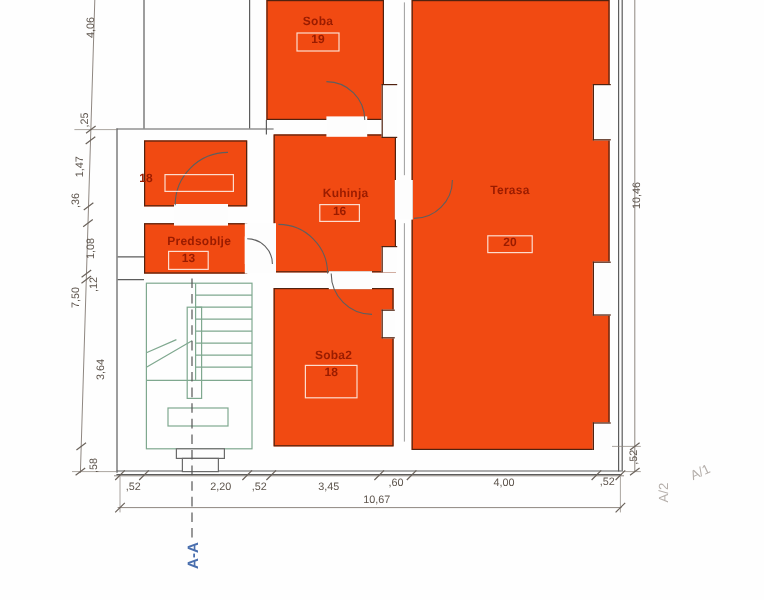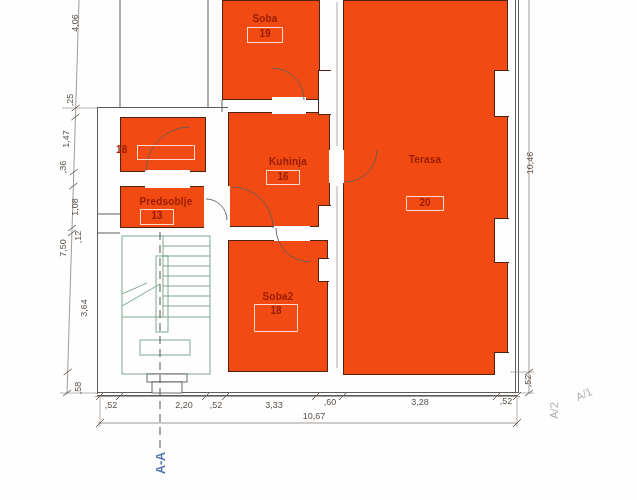--- a/index.html
+++ b/index.html
@@ -129,23 +129,23 @@
   <div class="dim v" style="left:53px;top:134px;width:26px;">1,47</div>
   <div class="dim v" style="left:50px;top:162px;width:26px;">,36</div>
   <div class="dim v" style="left:62px;top:202px;width:26px;">1,08</div>
   <div class="dim v" style="left:65px;top:232px;width:26px;">,12</div>
   <div class="dim v" style="left:71px;top:303px;width:26px;">3,64</div>
   <div class="dim v" style="left:65px;top:383px;width:26px;">,58</div>
 
   <div class="dim" style="left:98px;top:400px;width:26px;">,52</div>
   <div class="dim" style="left:150px;top:400px;width:30px;margin-left:19px;">2,20</div>
   <div class="dim" style="left:204px;top:400px;width:24px;">,52</div>
-  <div class="dim" style="left:259px;top:400px;width:30px;">3,33</div>
+  <div class="dim" style="left:259px;top:400px;width:30px;">3,45</div>
   <div class="dim" style="left:318px;top:397px;width:24px;">,60</div>
-  <div class="dim" style="left:405px;top:397px;width:30px;">3,28</div>
+  <div class="dim" style="left:405px;top:397px;width:30px;">4,00</div>
   <div class="dim" style="left:494px;top:396px;width:24px;">,52</div>
   <div class="dim" style="left:296px;top:411px;width:36px;">10,67</div>
 
   <div class="dim v" style="left:513px;top:158px;width:34px;">10,46</div>
   <div class="dim v" style="left:516px;top:376px;width:24px;">,52</div>
 
   <div class="axis" style="left:570px;top:388px;width:28px;transform:rotate(-25deg);">A/1</div>
   <div class="axis v" style="left:540px;top:404px;width:28px;">A/2</div>
 
   <div class="sec" style="left:144px;top:456px;width:34px;">A-A</div>

